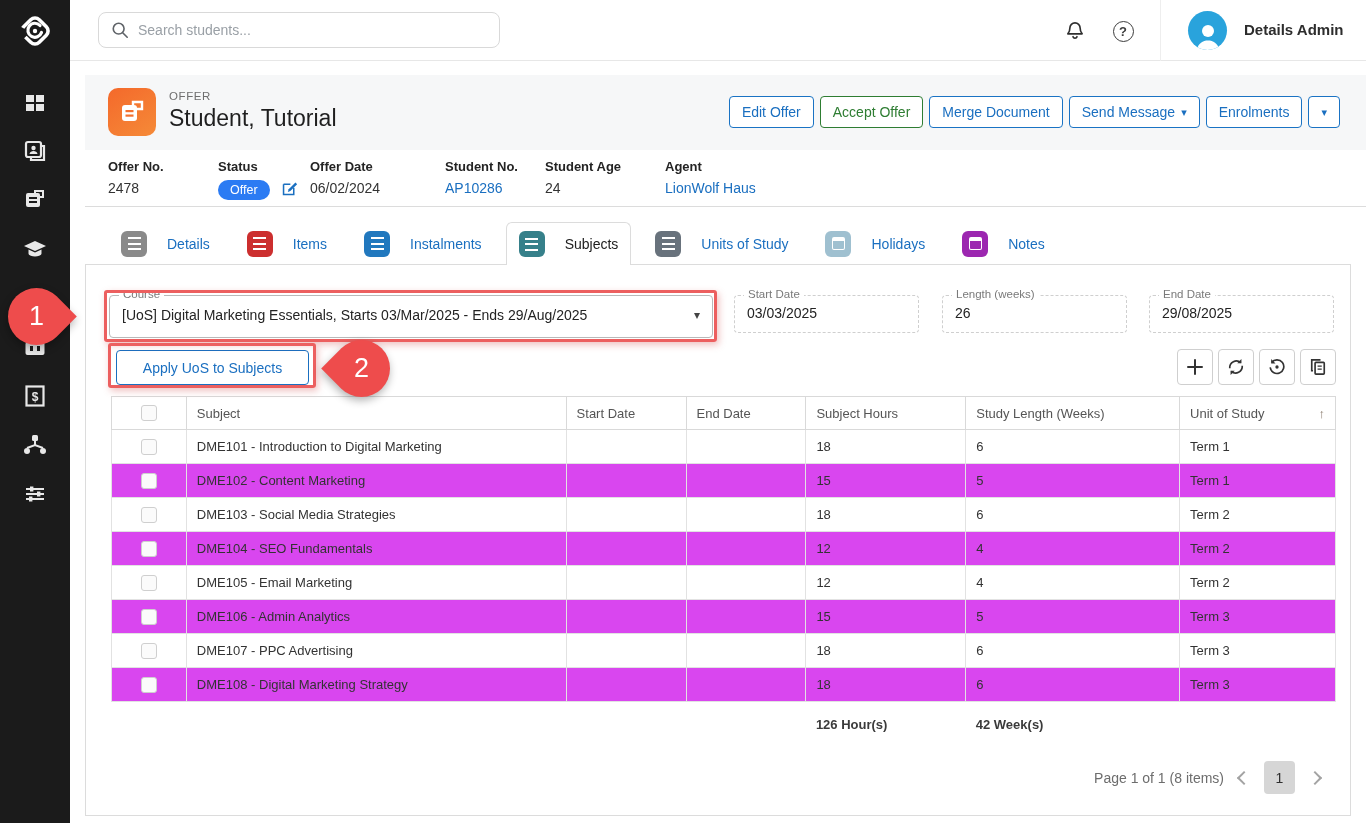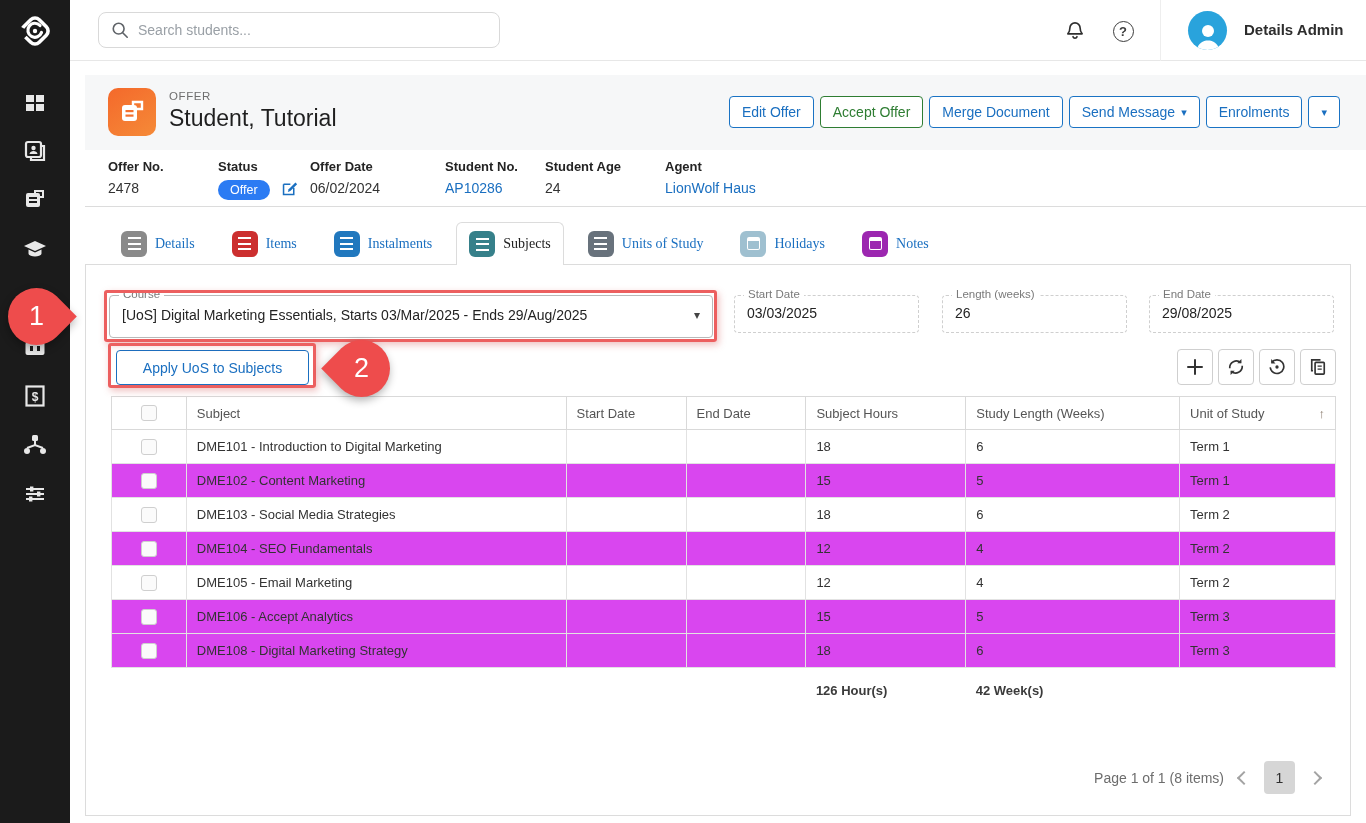--- a/index.html
+++ b/index.html
@@ -37,21 +37,21 @@
   #inforow { position:absolute; left:85px; top:150px; width:1281px; height:57px; background:#fff; border-bottom:1px solid #dcdcdc; }
   .info-col { position:absolute; top:9px; }
   .info-label { font-size:13px; font-weight:bold; color:#242424; }
   .info-value { margin-top:6px; font-size:14px; color:#333; }
   .link { color:#1a6fc0; cursor:pointer; }
   .badge-offer { display:inline-block; background:#2b7bf3; color:#fff; font-size:12.5px; padding:3px 12px; border-radius:11px; cursor:pointer; }
   .edit-ico { display:inline-block; vertical-align:middle; margin-left:8px; cursor:pointer; }
 
   
   #tabs { position:absolute; left:108px; top:222px; height:43px; display:flex; gap:11px; z-index:3; }
-  .tab { display:flex; align-items:center; gap:8px; padding:0 12px; height:42px; font-size:14px; color:#1a6fc0; cursor:pointer; border:1px solid transparent; border-bottom:none; border-radius:6px 6px 0 0;font-family:Liberation Serif, serif; }
+  .tab { display:flex; align-items:center; gap:20px; padding:0 12px; height:42px; font-size:14px; color:#1a6fc0; cursor:pointer; border:1px solid transparent; border-bottom:none; border-radius:6px 6px 0 0; }
   .tab.active { background:#fff; border-color:#dcdcdc; color:#212121; height:43px; }
   .tab-ico { width:26px; height:26px; border-radius:6px; display:flex; align-items:center; justify-content:center; }
   .ti-details{background:#8a8a8a} .ti-items{background:#cc2f2f} .ti-instalments{background:#2178be}
   .ti-subjects{background:#36808a} .ti-uos{background:#68727c} .ti-holidays{background:#9fc0d0} .ti-notes{background:#9c27b0}
   .glyph-lines { width:13px; height:13px; background:repeating-linear-gradient(to bottom,#fff 0 2px,transparent 2px 5.5px); }
   .glyph-cal { width:13px; height:13px; border:1.6px solid #fff; border-radius:2px; border-top-width:4px; }
 
   
   #panel { position:absolute; left:85px; top:264px; width:1266px; height:552px; border:1px solid #dcdcdc; border-radius:0; background:#fff; z-index:2; }
 
@@ -434,25 +434,34 @@
             <td class="chk-cell"><span class="chk"></span></td>
             <td>DME105 - Email Marketing</td>
             <td></td>
             <td></td>
             <td>12</td>
             <td>4</td>
             <td>Term 2</td>
           </tr>
           <tr class="alt">
             <td class="chk-cell"><span class="chk"></span></td>
-            <td>DME106 - Accept Analytics</td>
+            <td>DME106 - Admin Analytics</td>
             <td></td>
             <td></td>
             <td>15</td>
             <td>5</td>
+            <td>Term 3</td>
+          </tr>
+          <tr>
+            <td class="chk-cell"><span class="chk"></span></td>
+            <td>DME107 - PPC Advertising</td>
+            <td></td>
+            <td></td>
+            <td>18</td>
+            <td>6</td>
             <td>Term 3</td>
           </tr>
           <tr class="alt">
             <td class="chk-cell"><span class="chk"></span></td>
             <td>DME108 - Digital Marketing Strategy</td>
             <td></td>
             <td></td>
             <td>18</td>
             <td>6</td>
             <td>Term 3</td>

